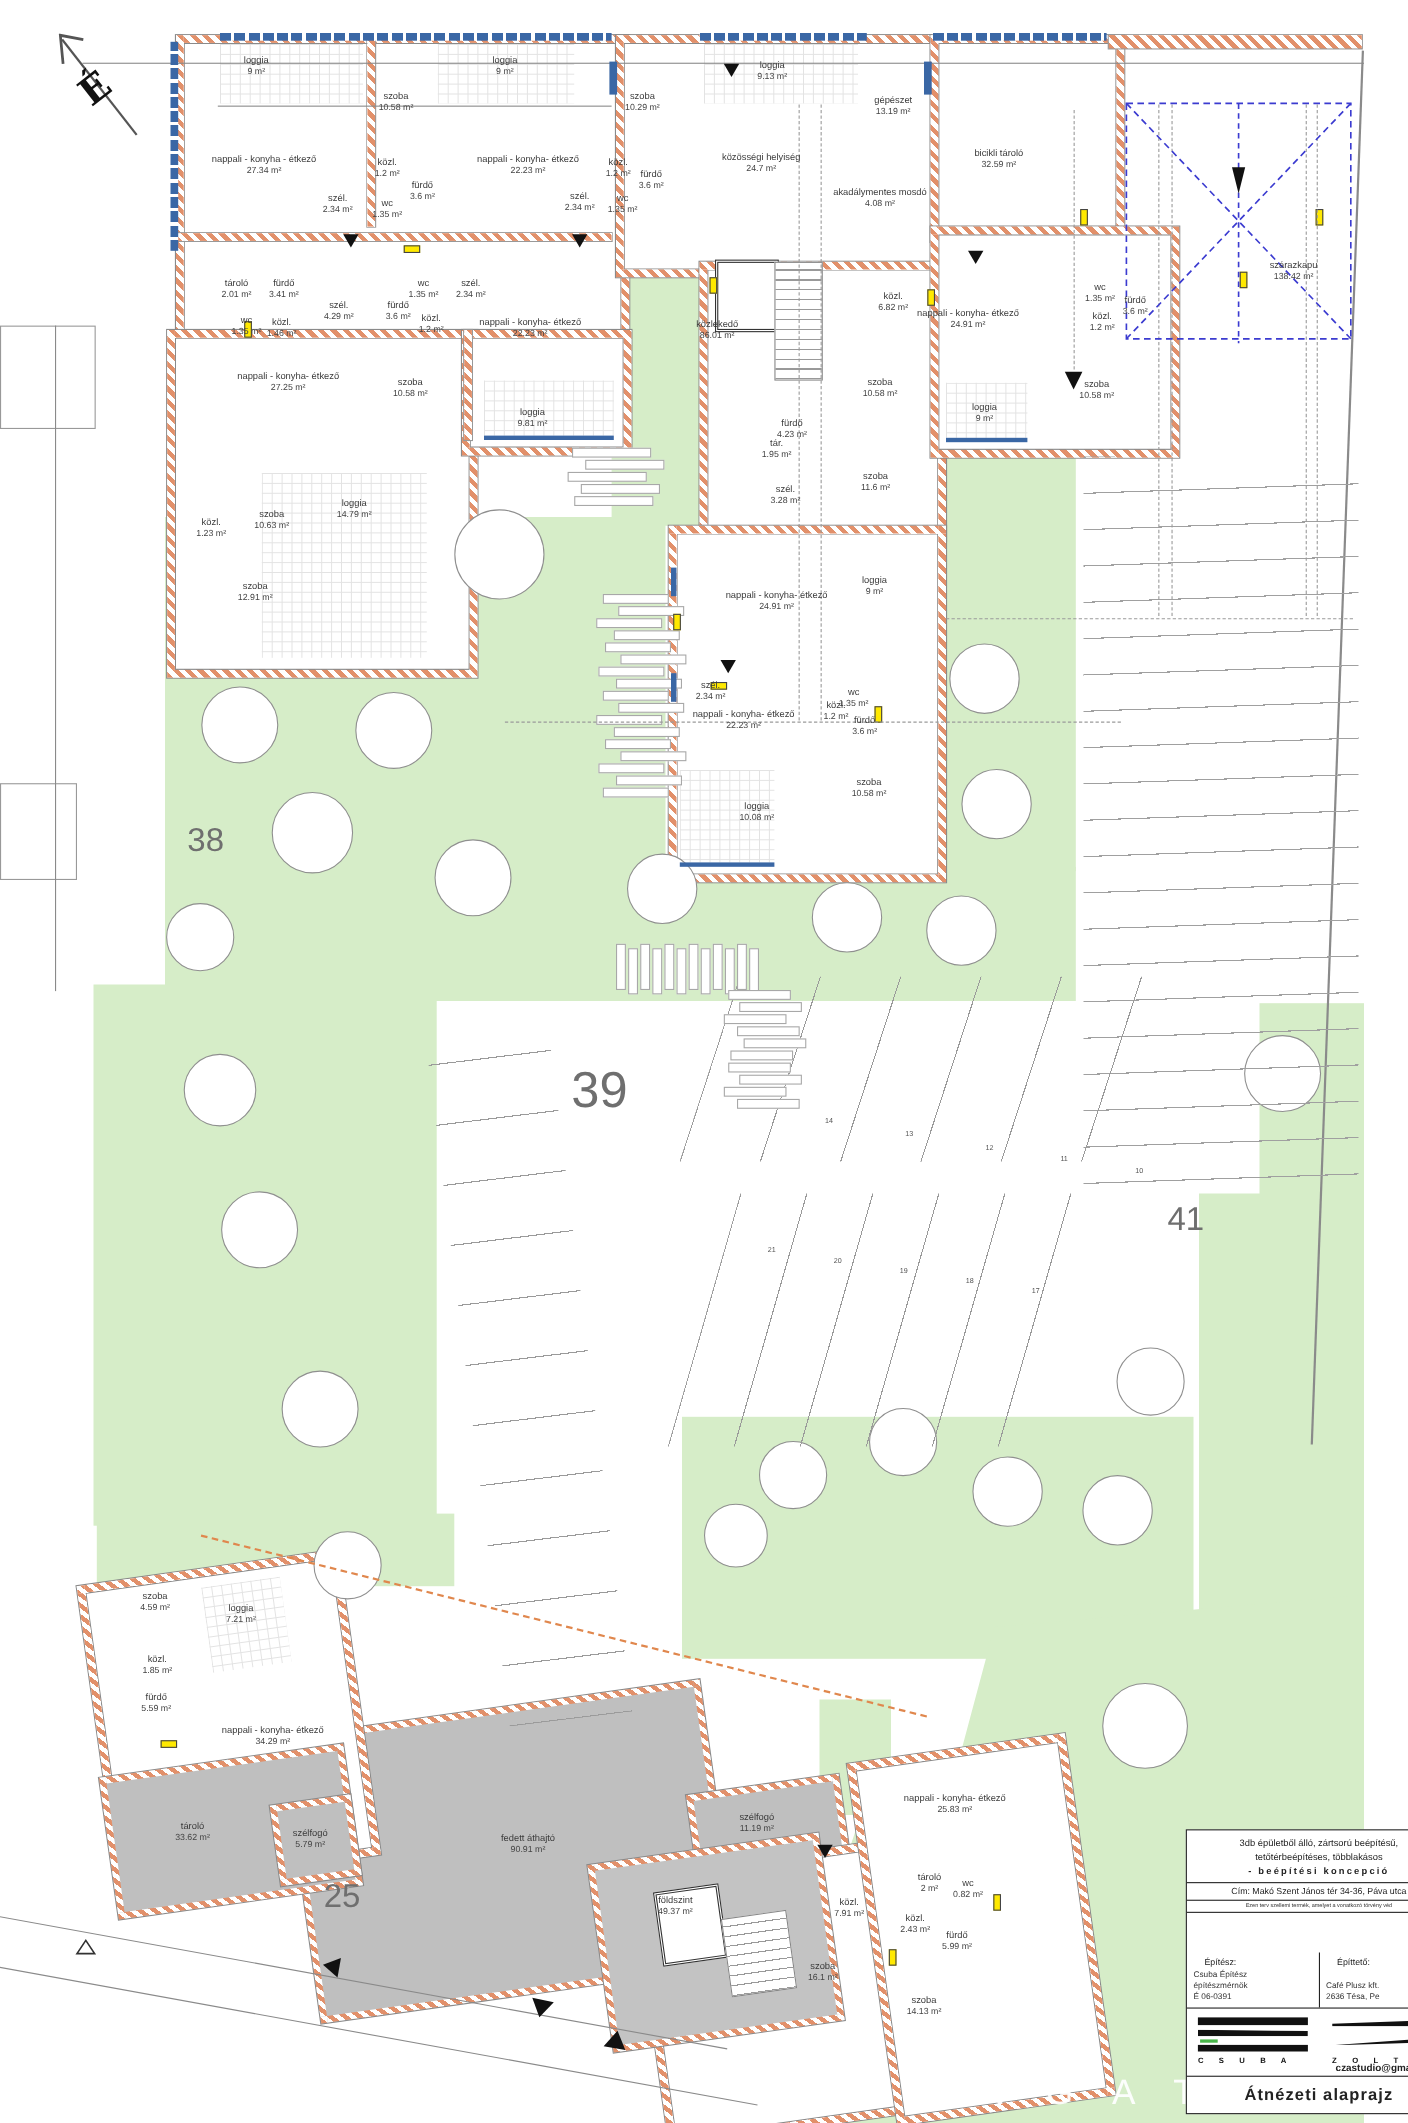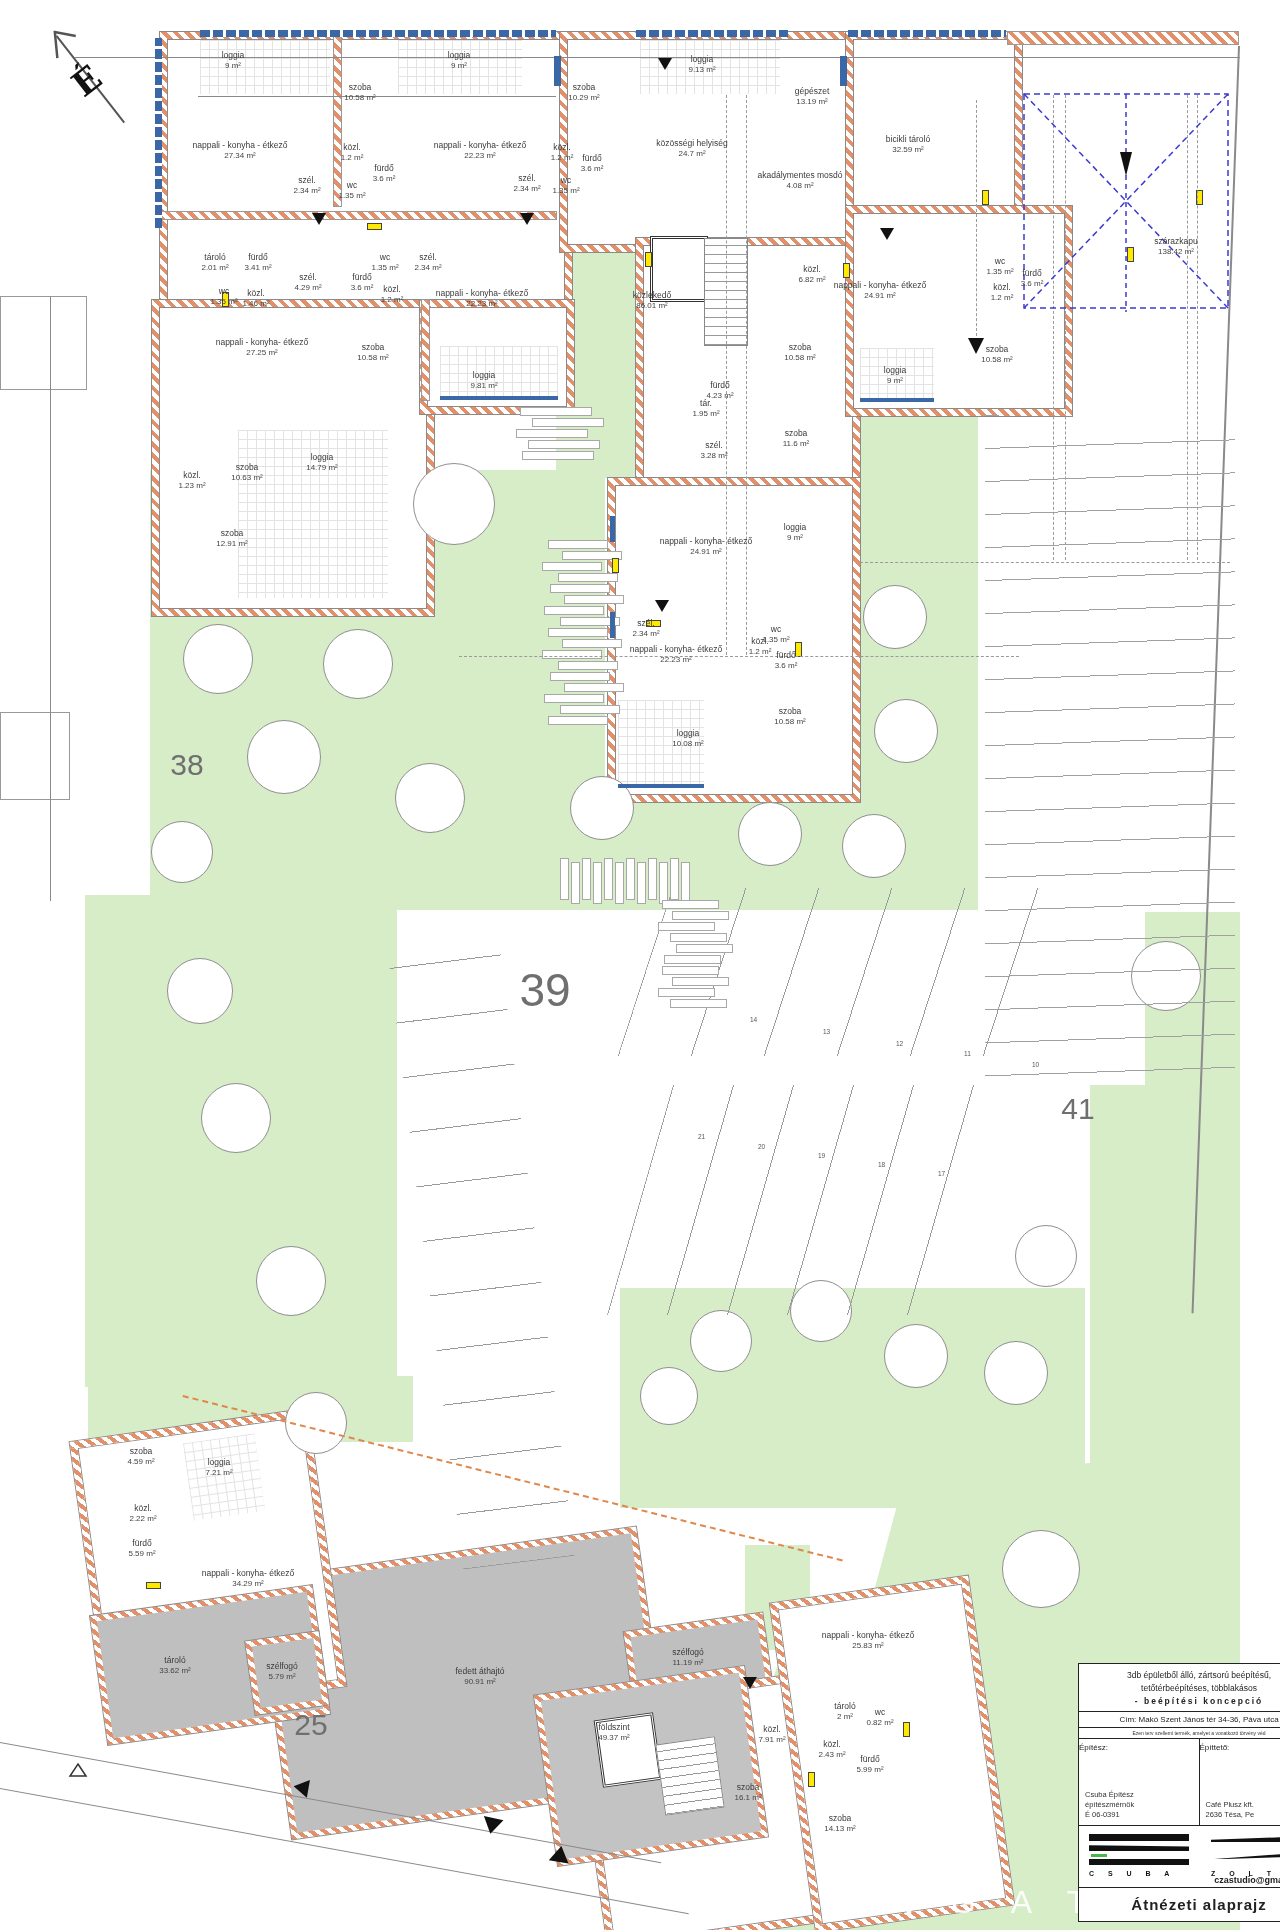--- a/index.html
+++ b/index.html
@@ -42,21 +42,21 @@
   .pstrip{position:absolute;z-index:7;}
   .watermark{position:absolute;color:#ffffff;font-weight:bold;z-index:44;opacity:.95;}
   
   #titleblock{position:absolute;left:1078px;top:1663px;width:240px;background:#fff;
       border:1.5px solid #222;z-index:60;font-family:"Liberation Sans",sans-serif;color:#222;}
   #titleblock .row1{padding:5px 6px 4px 6px;text-align:center;font-size:8.5px;line-height:1.5;border-bottom:1.2px solid #222;}
   #titleblock .row1 .b{font-weight:bold;letter-spacing:2px;}
   #titleblock .cim{padding:3px 6px;font-size:8px;text-align:center;border-bottom:1px solid #222;}
   #titleblock .legal{padding:2px 6px;font-size:5px;text-align:center;border-bottom:1px solid #222;color:#333;}
   #titleblock .cols{display:flex;border-bottom:1px solid #222;height:86px;}
-  #titleblock .col{flex:1;padding:4px 0;font-size:8px;position:relative;}
+  #titleblock .col{flex:1;padding:4px 16px;font-size:8px;position:relative;margin-top:36px;}
   #titleblock .col+.col{border-left:1px solid #222;}
   #titleblock .who{position:absolute;bottom:5px;left:6px;font-size:7.5px;line-height:1.35;color:#333;}
   #titleblock .logos{position:relative;height:62px;border-bottom:1.2px solid #222;padding:6px 8px 2px 8px;box-sizing:border-box;}
   .logobar{position:absolute;background:#111;}
   .logoletters{position:absolute;font-size:7px;letter-spacing:6px;font-weight:bold;color:#111;}
   .greenmark{position:absolute;background:#49b64a;}
   #titleblock .email{position:absolute;right:10px;bottom:2px;font-size:9px;font-weight:bold;}
   #titleblock .sheet{padding:8px 4px;text-align:center;font-size:15px;font-weight:bold;letter-spacing:1px;}
   .compass{position:absolute;left:46px;top:30px;width:90px;height:100px;z-index:30;transform:rotate(-38deg);}
   .compass .shaft{position:absolute;left:44px;top:-6px;width:1.5px;height:110px;background:#555;}
@@ -513,21 +513,21 @@
       <div class="rlabel" style="left: 141px; top: 1456px;">
         <span class="nm">szoba</span>
         <span class="ar">4.59 m²</span>
       </div>
       <div class="rlabel" style="left: 219px; top: 1467px;">
         <span class="nm">loggia</span>
         <span class="ar">7.21 m²</span>
       </div>
       <div class="rlabel" style="left: 143px; top: 1513px;">
         <span class="nm">közl.</span>
-        <span class="ar">2.22 m²</span>
+        <span class="ar">1.85 m²</span>
       </div>
       <div class="rlabel" style="left: 142px; top: 1548px;">
         <span class="nm">fürdő</span>
         <span class="ar">5.59 m²</span>
       </div>
       <div class="rlabel" style="left: 248px; top: 1578px;">
         <span class="nm">nappali - konyha- étkező</span>
         <span class="ar">34.29 m²</span>
       </div>
       <div class="rlabel" style="left: 175px; top: 1665px;">

